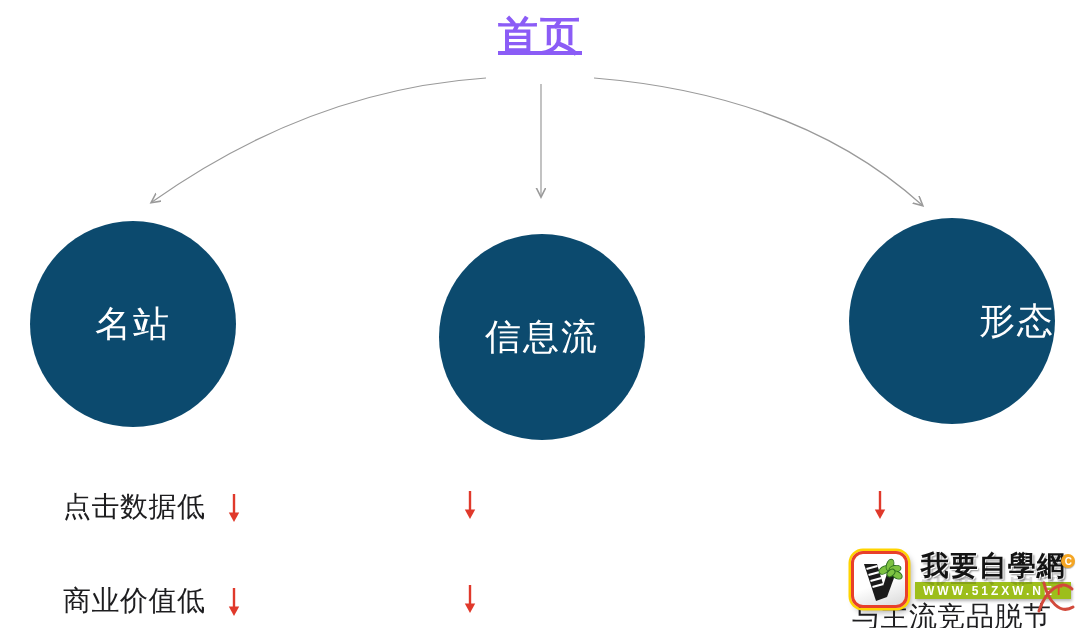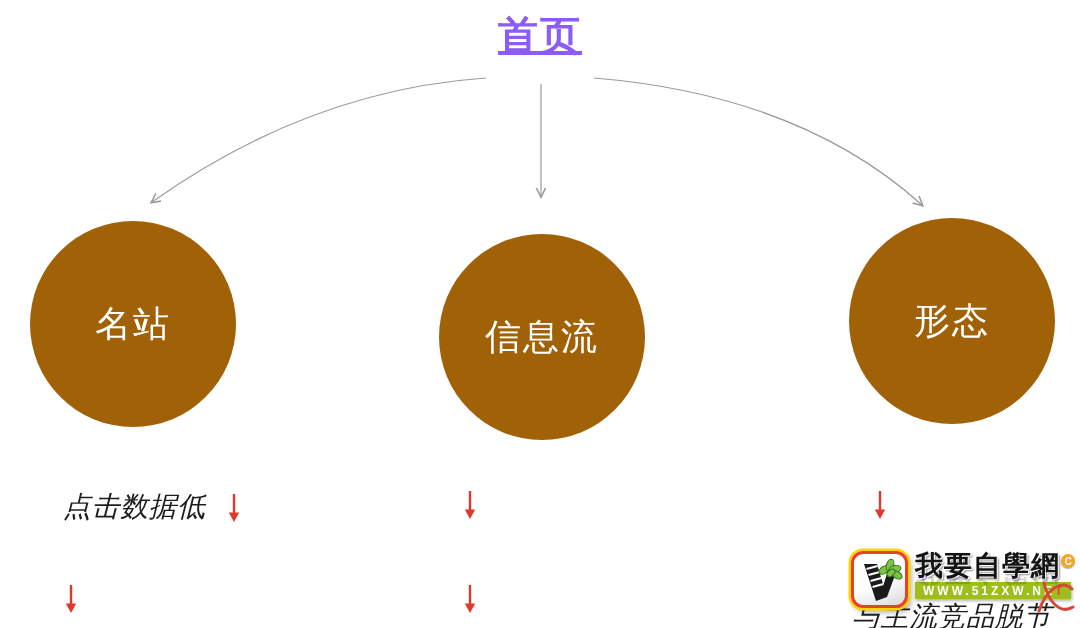--- a/index.html
+++ b/index.html
@@ -30,40 +30,39 @@
     top: 0; left: 0;
     width: 1080px; height: 628px;
     pointer-events: none;
   }
 
   
   .node {
     position: absolute;
     width: 206px; height: 206px;
     border-radius: 50%;
-    background: #a16207;
+    background: #0c4a6e;
     display: flex;
     align-items: center;
     justify-content: center;
     color: #ffffff;
     font-size: 36px;
     letter-spacing: 2px;
   }
   .node-0 { left: 30px;  top: 221px; }
   .node-1 { left: 439px; top: 234px; }
-  .node-2 { left: 849px; top: 218px; }
+  .node-2 { left: 849px; top: 218px; justify-content: flex-end; }
 
   
   .issue-row {
     position: absolute;
     display: flex;
     align-items: center;
     gap: 20px;
     white-space: nowrap;
-    font-style: italic;
   }
   .issue-text {
     font-size: 28px;
     color: #1d1d1f;
     letter-spacing: 0.5px;
   }
   .down-arrow { width: 16px; height: 32px; flex: 0 0 auto; }
   .row-0-0 { left: 63px;  top: 488px; }
   .row-0-1 { left: 63px;  top: 582px; }
   .row-1-0 { left: 462px; top: 488px; }
@@ -86,20 +85,21 @@
     box-shadow: 0 0 0 2.5px #FFD400, 3px 4px 6px rgba(0,0,0,0.35);
     background: linear-gradient(160deg, #ffffff 55%, #d9d9d9 100%);
     display: flex; align-items: center; justify-content: center;
     flex: 0 0 auto;
   }
   .wm-text-col {
     position: relative;
     margin-left: 7px;
     display: flex;
     flex-direction: column;
+    text-align: center;
   }
   .site-name {
     font-size: 28px;
     font-weight: 800;
     letter-spacing: 1px;
     color: #141414;
     line-height: 1.05;
     text-shadow: 1px 1px 0 #fff, 2px 2px 2px rgba(0,0,0,0.45);
   }
   .site-name-reflection {
@@ -174,20 +174,21 @@
 </div>
 
 <div class="issue-row row-0-0">
   <span class="issue-text">点击数据低</span>
   <svg class="down-arrow" viewBox="0 0 16 32">
     <line x1="8" y1="3" x2="8" y2="23" stroke="#E0392B" stroke-width="2.4"></line>
     <polygon points="2.8,21.5 13.2,21.5 8,31" fill="#E0392B"></polygon>
   </svg>
 </div>
 <div class="issue-row row-0-1">
+  <span class="issue-text">商业价值低</span>
   <svg class="down-arrow" viewBox="0 0 16 32">
     <line x1="8" y1="3" x2="8" y2="23" stroke="#E0392B" stroke-width="2.4"></line>
     <polygon points="2.8,21.5 13.2,21.5 8,31" fill="#E0392B"></polygon>
   </svg>
 </div>
 
 <div class="issue-row row-1-0">
   <svg class="down-arrow" viewBox="0 0 16 32">
     <line x1="8" y1="3" x2="8" y2="23" stroke="#E0392B" stroke-width="2.4"></line>
     <polygon points="2.8,21.5 13.2,21.5 8,31" fill="#E0392B"></polygon>

